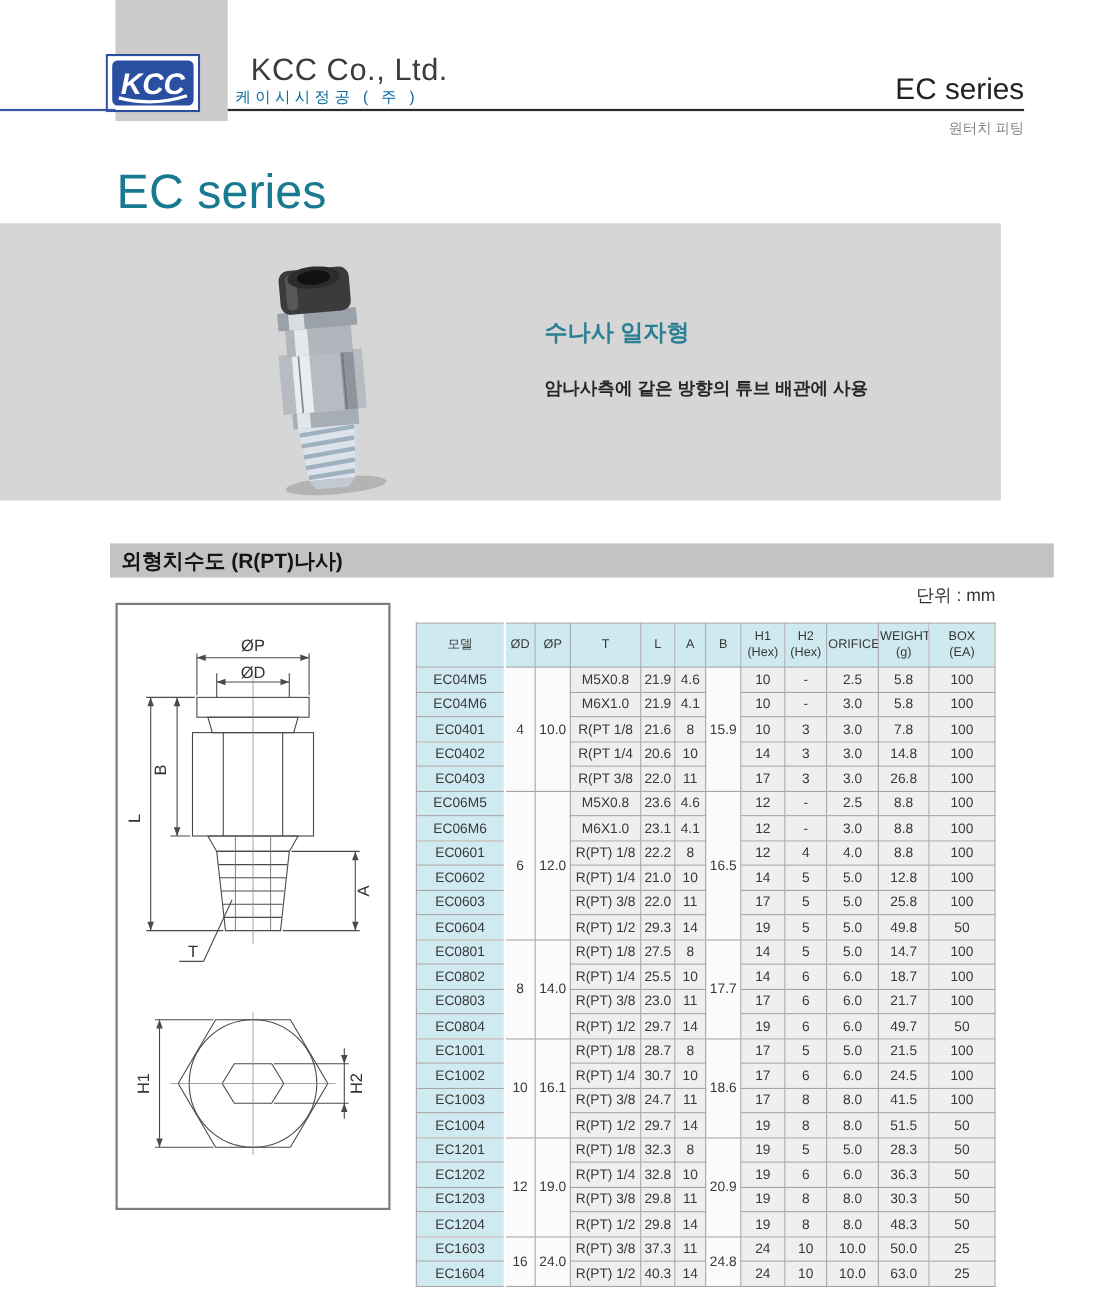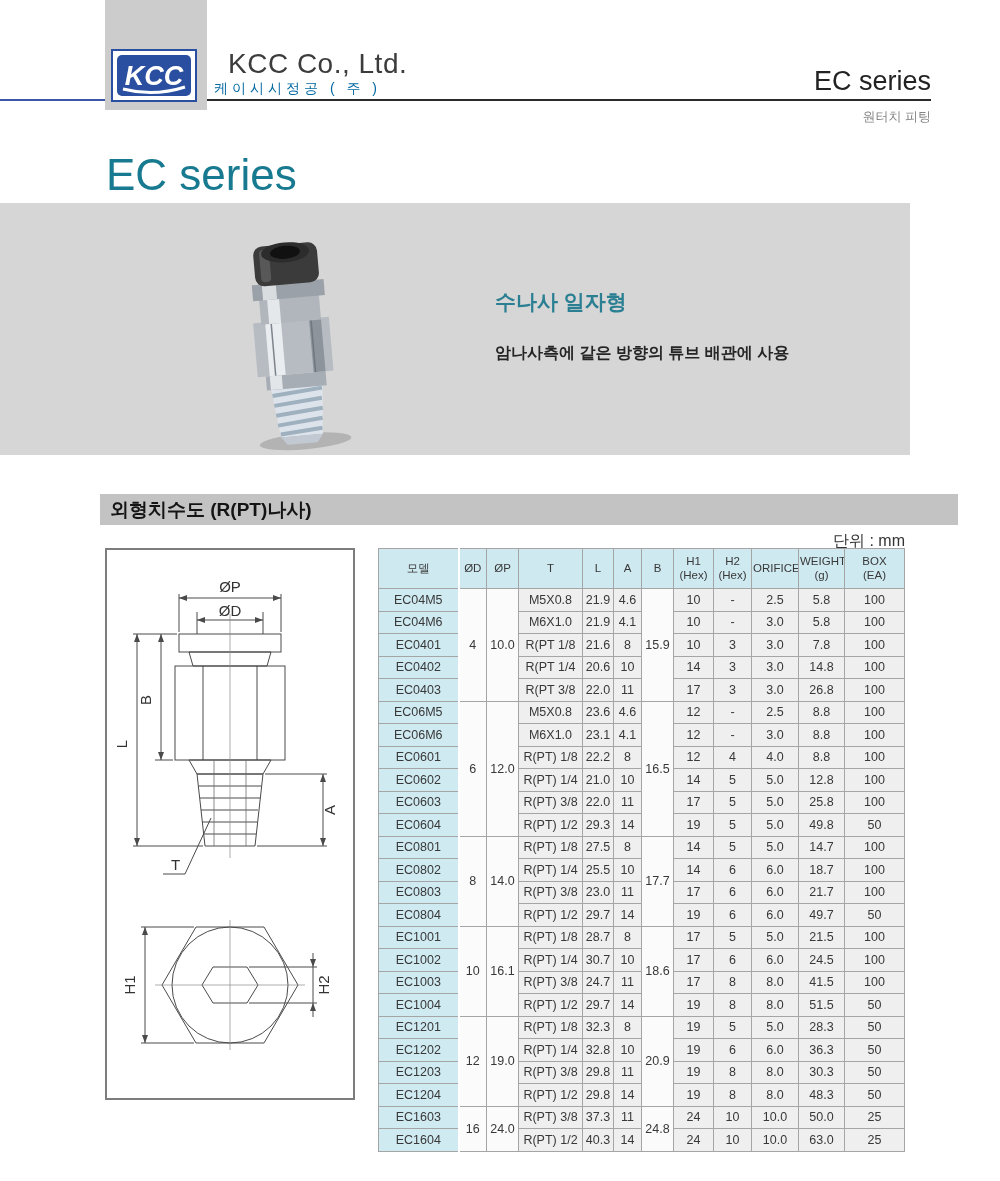--- a/index.html
+++ b/index.html
@@ -1,21 +1,21 @@
 <!DOCTYPE html>
 <html><head>
 <meta charset="utf-8">
 <style>
   html,body{margin:0;padding:0;background:#fff;}
   #page{position:relative;width:1000px;height:1181px;background:#fff;
         font-family:"Liberation Sans","DejaVu Sans",sans-serif;overflow:hidden;}
 
   
   .top-gray-bar{position:absolute;left:105px;top:0;width:102px;height:110px;background:#cccccc;}
-  .logo-box{position:absolute;left:111px;top:49px;width:86px;height:53px;text-decoration:underline;}
+  .logo-box{position:absolute;left:96px;top:49px;width:86px;height:53px;text-decoration:underline;}
   .hdr-line-blue{position:absolute;left:0;top:99px;width:105px;height:2px;background:#3a57a8;}
   .hdr-line-dark{position:absolute;left:207px;top:99px;width:724px;height:2px;background:#2b2b2b;}
   .company-name{position:absolute;left:212px;top:48px;font-size:28px;color:#3c3c3c;letter-spacing:0.5px;margin-left:16px;}
   .company-name-kr{position:absolute;left:214px;top:80px;font-size:14px;color:#0369a1;letter-spacing:4px;}
   .series-label{position:absolute;right:69px;top:66px;font-size:27px;color:#222;}
   .subtitle-kr{position:absolute;right:69px;top:108px;font-size:13px;color:#848484;}
 
   
   .page-title{position:absolute;left:106px;top:150px;font-size:44px;color:#187a90;}
 
@@ -29,21 +29,21 @@
   .section-bar{position:absolute;left:100px;top:494px;width:858px;height:31px;background:#c3c3c3;
                display:flex;align-items:center;}
   .section-bar span{font-size:19px;font-weight:bold;color:#141414;padding-left:10px;}
   .unit-note{position:absolute;left:0;top:531px;width:905px;text-align:right;font-size:16px;color:#333;}
 
   
   .drawing-box{position:absolute;left:105px;top:548px;width:246px;height:548px;background:#fff;
                border:2px solid #7d7d7d;}
 
   
-  .spec-table-wrap{position:absolute;left:378px;top:548px;}
+  .spec-table-wrap{position:absolute;left:378px;top:566px;}
   table{border-collapse:collapse;table-layout:fixed;width:527px;}
   th,td{border:1px solid #a5a5a5;text-align:center;vertical-align:middle;
         color:#383838;overflow:hidden;white-space:nowrap;}
   th{background:#cfe9f1;height:37px;font-size:11.5px;font-weight:normal;line-height:1.15;white-space:pre-line;}
   th.model-h{background:#cfe9f1;border-right:2px solid #ffffff;}
   td{height:19.5px;font-size:12.5px;}
   td.model{background:#d0eaf2;border-right:2px solid #ffffff;margin-top:19px;}
   td.d{background:#efefef;}
   td.span{background:#fbfbfb;}
   tr.gstart td{border-top:1px solid #8e8e8e;}

